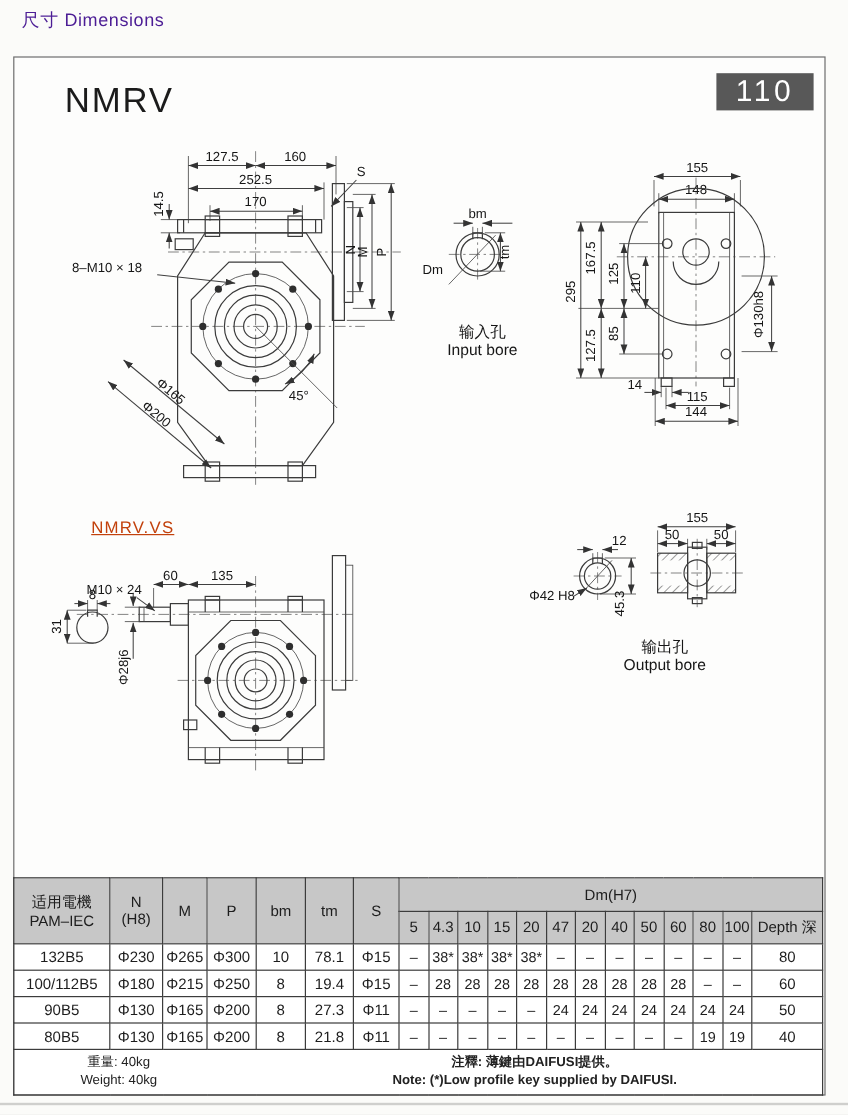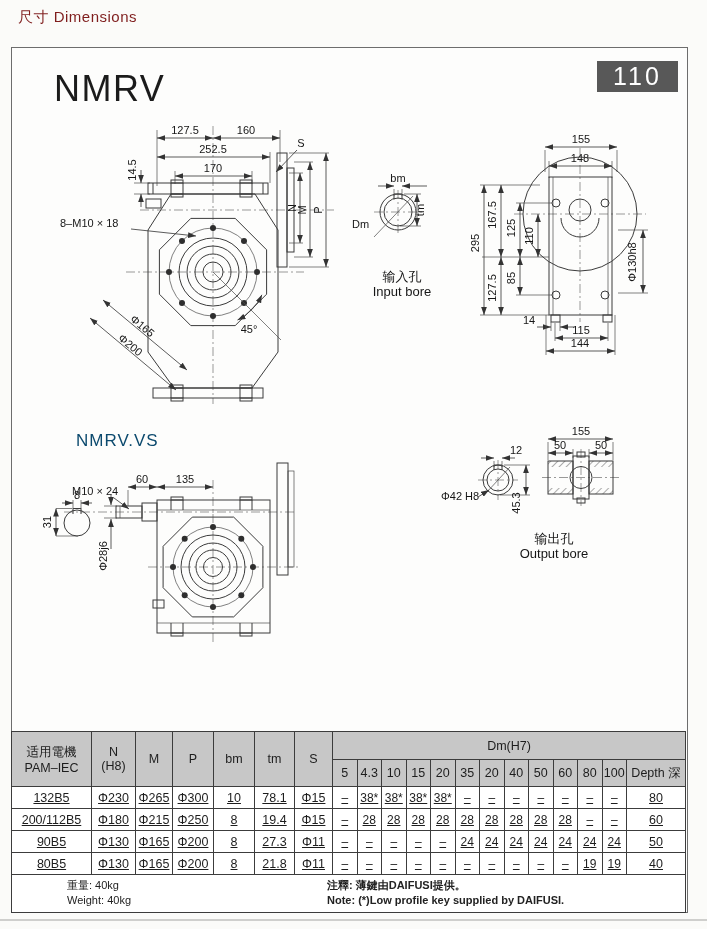--- a/index.html
+++ b/index.html
@@ -1,36 +1,36 @@
 <!DOCTYPE html>
 <html><head>
 <meta charset="utf-8">
 <style>
   html,body{margin:0;padding:0;background:#e9e9e7;}
   .page{position:relative;width:707px;height:929px;background:#fbfbf9;overflow:hidden;
         font-family:"Liberation Sans","DejaVu Sans",sans-serif;color:#1d1d1d;}
-  .page-hdr{position:absolute;left:18px;top:8px;font-size:15px;letter-spacing:.5px;color:#7f1d1d;}
+  .page-hdr{position:absolute;left:18px;top:8px;font-size:15px;letter-spacing:.5px;color:#4c1d95;}
   .panel{position:absolute;left:11px;top:47px;width:677px;height:866px;border:1.5px solid #6d6d6d;background:#fdfdfc;box-sizing:border-box;}
-  .series-title{position:absolute;left:42px;top:20px;font-size:36px;letter-spacing:1.5px;color:#1b1b1b;}
-  .series-vs-title{position:absolute;left:64px;top:383px;font-size:17px;letter-spacing:1px;color:#0c4a6e;}
+  .series-title{position:absolute;left:42px;top:20px;font-size:29px;letter-spacing:1.5px;color:#1b1b1b;}
+  .series-vs-title{position:absolute;left:64px;top:383px;font-size:14px;letter-spacing:1px;color:#c2410c;text-decoration:underline;}
   .badge{position:absolute;left:585px;top:13px;width:81px;height:31px;background:#585858;color:#ffffff;
          font-size:25px;line-height:31px;text-align:center;letter-spacing:3px;}
   .bottom-line{position:absolute;left:0;top:919px;width:707px;height:2px;background:#cfcfcd;}
   
   table.dims{position:absolute;left:-1px;bottom:-1px;width:565px;border-collapse:collapse;table-layout:fixed;}
   table.dims th,table.dims td{border:1px solid #3c3c3c;text-align:center;vertical-align:middle;
       font-weight:normal;font-size:12.5px;padding:0;overflow:hidden;white-space:nowrap;}
   table.dims thead th{background:#c7c7c7;}
   table.dims tr.h1{height:28px;}
   table.dims tr.h2{height:27px;}
-  table.dims tr.body-row{height:22px;background:#ffffff;text-decoration:underline;}
+  table.dims tr.body-row{height:22px;background:#ffffff;}
   table.dims td.dm{font-size:12px;}
   table.dims tr.foot-row{height:37px;background:#ffffff;}
   .foot-cell{position:relative;height:37px;}
-  .foot-block{position:absolute;top:3px;font-size:11px;line-height:1.4;text-align:left;color:#222;}
+  .foot-block{position:absolute;top:3px;font-size:11px;line-height:1.4;text-align:center;color:#222;}
   .fb-weight{left:55px;}
   .fb-note{left:315px;font-weight:bold;}
   
   svg.draw{position:absolute;left:0;top:0;pointer-events:none;}
   svg.draw .ln{stroke:#3b3b3b;stroke-width:1;fill:none;}
   svg.draw .thin{stroke:#4a4a4a;stroke-width:.7;fill:none;}
   svg.draw .dim{stroke:#3f3f3f;stroke-width:.85;fill:none;}
   svg.draw .cl{stroke:#6d6d6d;stroke-width:.7;fill:none;stroke-dasharray:9 3 2 3;}
   svg.draw text{font-family:"Liberation Sans","DejaVu Sans",sans-serif;font-size:11px;fill:#161616;}
   svg.draw text.cap{font-size:13px;}
@@ -87,21 +87,21 @@
           <th rowspan="2">tm</th>
           <th rowspan="2">S</th>
           <th colspan="13">Dm(H7)</th>
         </tr>
         <tr class="h2">
           <th>5</th>
           <th>4.3</th>
           <th>10</th>
           <th>15</th>
           <th>20</th>
-          <th>35</th>
+          <th>47</th>
           <th>20</th>
           <th>40</th>
           <th>50</th>
           <th>60</th>
           <th>80</th>
           <th>100</th>
           <th>Depth 深</th>
         </tr>
       </thead>
       <tbody>
@@ -121,21 +121,21 @@
           <td class="dm">–</td>
           <td class="dm">–</td>
           <td class="dm">–</td>
           <td class="dm">–</td>
           <td class="dm">–</td>
           <td class="dm">–</td>
           <td class="dm">–</td>
           <td>80</td>
         </tr>
         <tr class="body-row">
-          <td>200/112B5</td>
+          <td>100/112B5</td>
           <td>Φ180</td>
           <td>Φ215</td>
           <td>Φ250</td>
           <td>8</td>
           <td>19.4</td>
           <td>Φ15</td>
           <td class="dm">–</td>
           <td class="dm">28</td>
           <td class="dm">28</td>
           <td class="dm">28</td>

